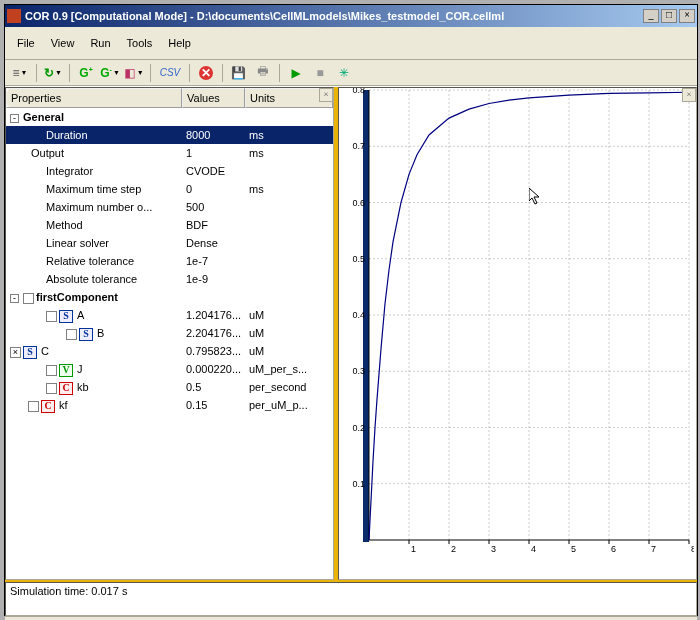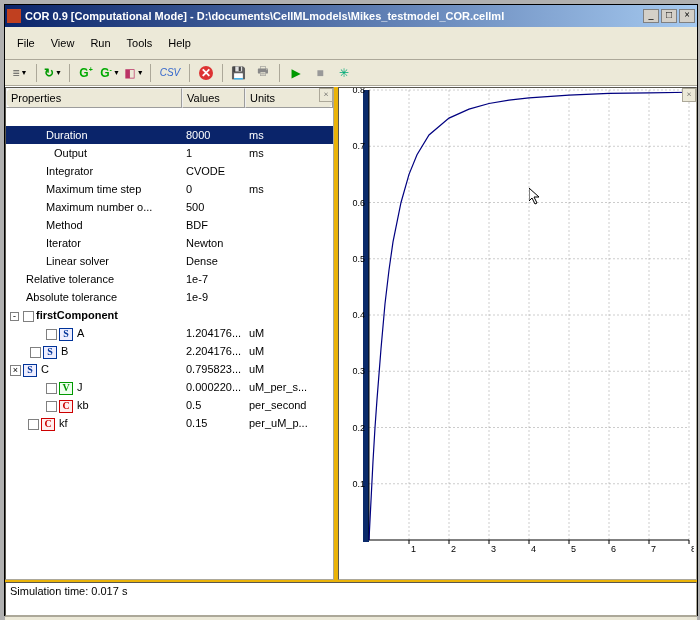--- a/index.html
+++ b/index.html
@@ -166,32 +166,33 @@
     <div class="left-pane" style="position:relative">
       <div class="closebox">×</div>
       <div class="prop-header">
         <div class="ph">Properties</div>
         <div class="ph">Values</div>
         <div class="ph">Units</div>
       </div>
       <div class="prop-body">
 
         <div class="prop-row group">
+          <div class="c"><span class="exp">-</span><span>General</span></div>
           <div class="c"></div>
             <div class="c"></div>
         </div>
 
         <div class="prop-row sel">
           <div class="c" style="padding-left:40px">Duration</div>
           <div class="c">8000</div>
           <div class="c">ms</div>
         </div>
 
         <div class="prop-row">
-          <div class="c" style="padding-left:48px">Output</div>
+          <div class="c" style="padding-left:25px">Output</div>
           <div class="c">1</div>
           <div class="c">ms</div>
         </div>
 
 
         <div class="prop-row">
           <div class="c" style="padding-left:40px">Integrator</div>
           <div class="c">CVODE</div>
           <div class="c"></div>
         </div>
@@ -204,53 +205,48 @@
           <div class="c" style="padding-left:40px">Maximum number o...</div>
           <div class="c">500</div>
           <div class="c"></div>
         </div>
         <div class="prop-row">
           <div class="c" style="padding-left:40px">Method</div>
           <div class="c">BDF</div>
           <div class="c"></div>
         </div>
         <div class="prop-row">
-          <div class="c" style="padding-left:40px">Iterator</div>
-          <div class="c">Newton</div>
-          <div class="c"></div>
-        </div>
-        <div class="prop-row">
           <div class="c" style="padding-left:40px">Linear solver</div>
           <div class="c">Dense</div>
           <div class="c"></div>
         </div>
         <div class="prop-row">
-          <div class="c" style="padding-left:20px">Relative tolerance</div>
+          <div class="c" style="padding-left:40px">Relative tolerance</div>
           <div class="c">1e-7</div>
           <div class="c"></div>
         </div>
         <div class="prop-row">
-          <div class="c" style="padding-left:20px">Absolute tolerance</div>
+          <div class="c" style="padding-left:40px">Absolute tolerance</div>
           <div class="c">1e-9</div>
           <div class="c"></div>
         </div>
 
         <div class="prop-row group">
           <div class="c"><span class="exp">-</span><span class="chk"></span><span>firstComponent</span></div>
           <div class="c"></div>
             <div class="c"></div>
         </div>
 
         <div class="prop-row">
           <div class="c" style="padding-left:40px"><span class="chk"></span><span class="badge S">S</span><span>A</span></div>
           <div class="c">1.204176...</div>
           <div class="c">uM</div>
         </div>
         <div class="prop-row">
-          <div class="c" style="padding-left:24px"><span class="chk"></span><span class="badge S">S</span><span>B</span></div>
+          <div class="c" style="padding-left:60px"><span class="chk"></span><span class="badge S">S</span><span>B</span></div>
           <div class="c">2.204176...</div>
           <div class="c">uM</div>
         </div>
         <div class="prop-row">
           <div class="c" style=""><span class="chk">×</span><span class="badge S">S</span><span>C</span></div>
           <div class="c">0.795823...</div>
           <div class="c">uM</div>
         </div>
         <div class="prop-row">
           <div class="c" style="padding-left:40px"><span class="chk"></span><span class="badge V">V</span><span>J</span></div>

